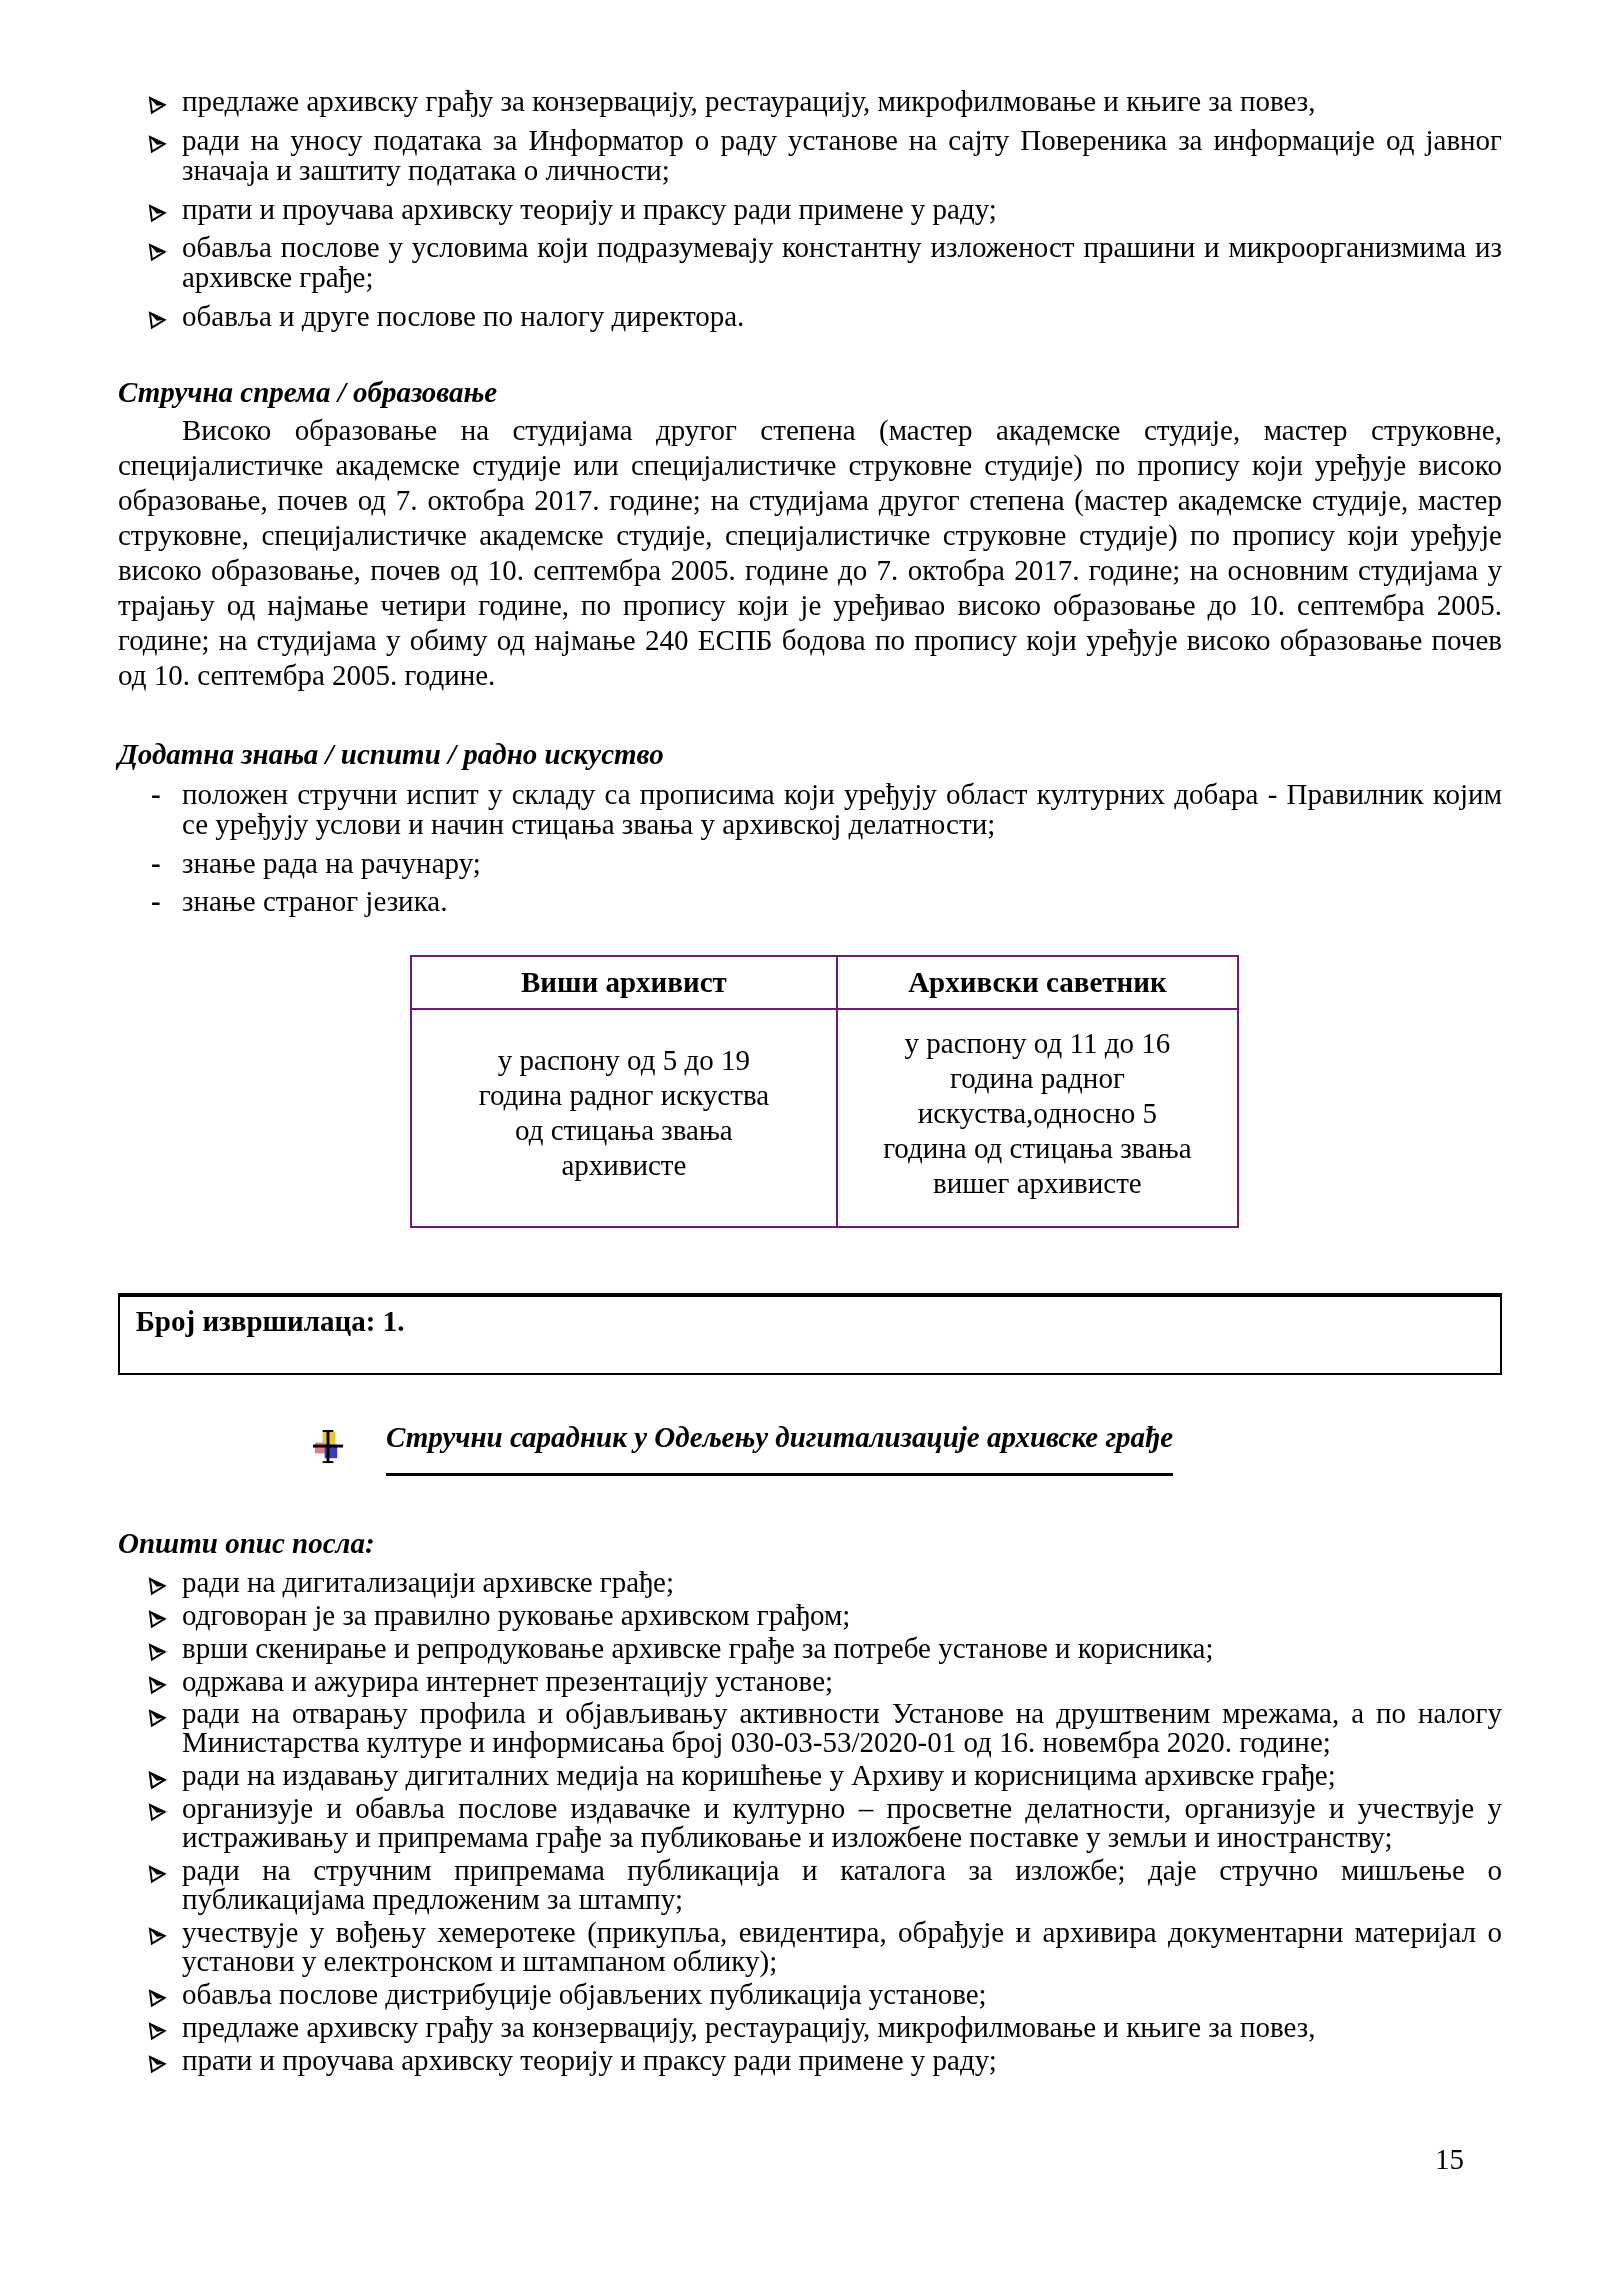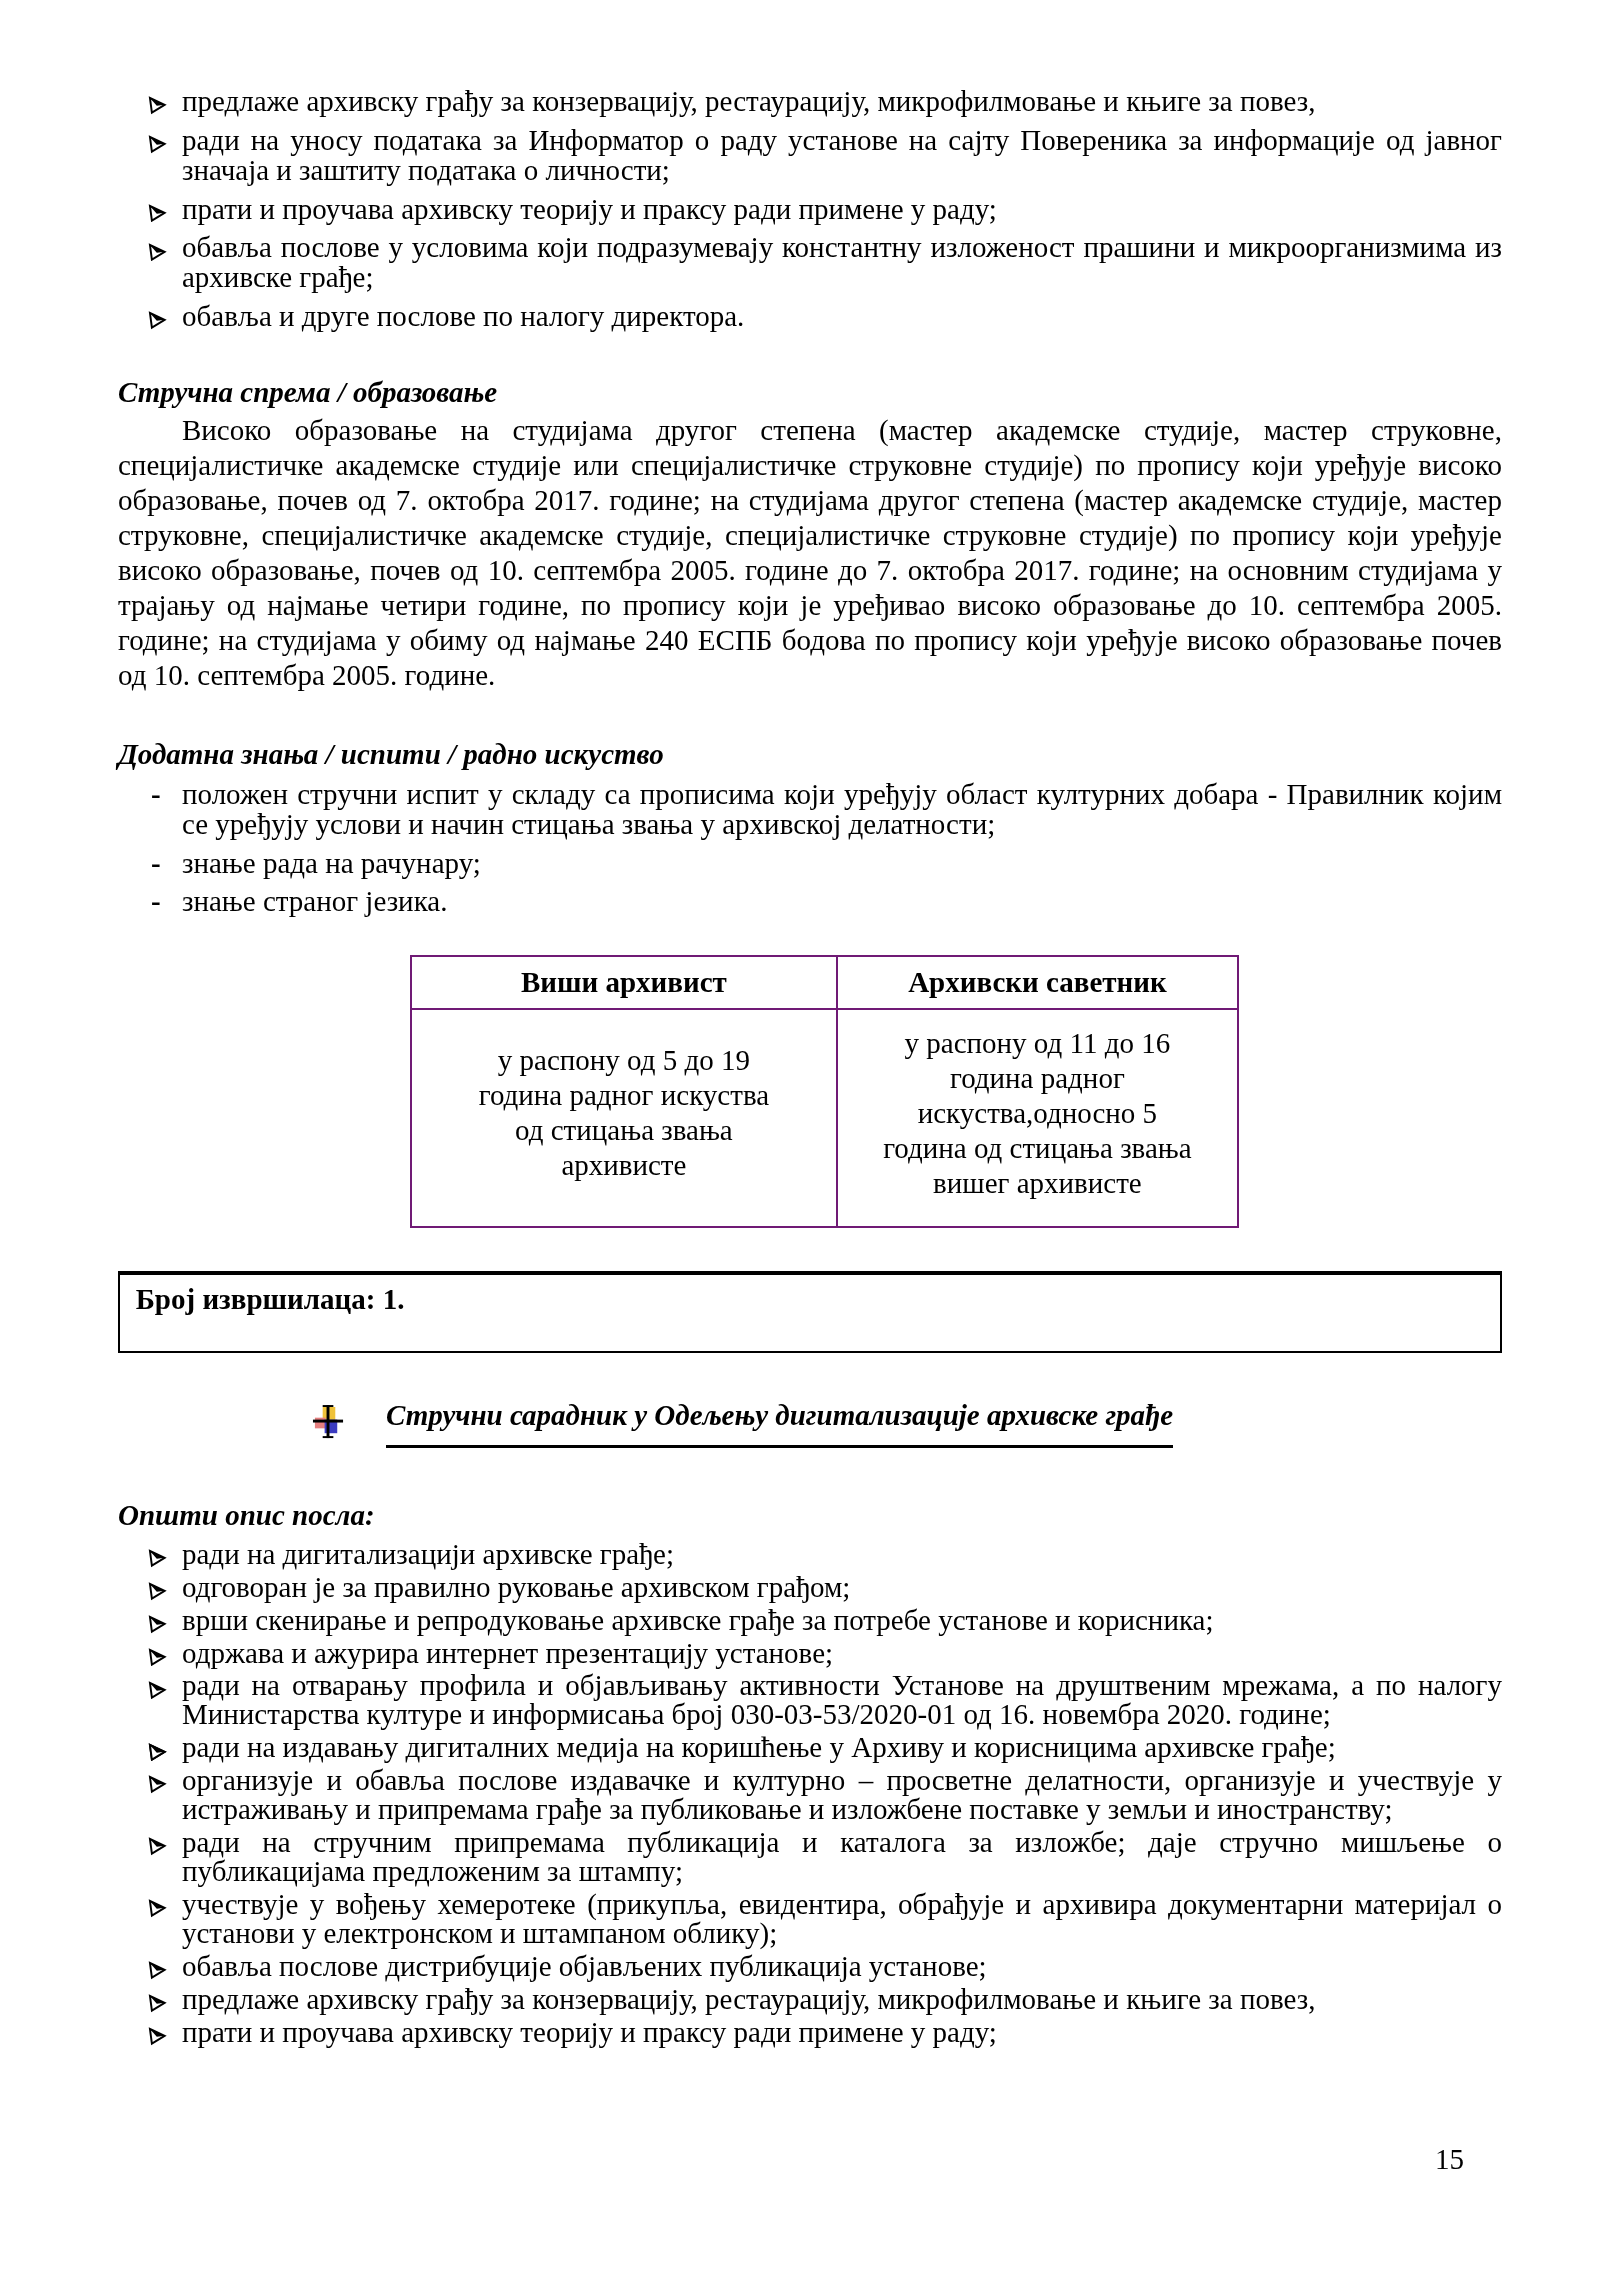--- a/index.html
+++ b/index.html
@@ -34,34 +34,34 @@
   table.ranks{border:2.9px solid #000;}
   table.ranks th{
     font-weight:bold;font-size:29px;padding:8.8px 5.9px;line-height:33px;
   }
   table.ranks td{
     white-space:pre-line;line-height:35px;padding:15.7px 23.5px 25.5px 23.5px;font-size:29px;
   }
   table.ranks th:first-child,table.ranks td:first-child{width:412px;}
 
   .executors-box{
-    margin-top:43px;
+    margin-top:65px;
     border:2px solid #000;border-top:4.9px solid #000;border-bottom:2.9px solid #000;
     padding:7.8px 15.7px 35px 15.7px;
     font-weight:bold;
   }
 
   .position-heading{
     margin:45px 0 0 194px;
     display:flex;align-items:center;gap:41px;
   }
   .plus-icon{width:33px;height:37px;flex:0 0 auto;}
   .position-title{
     font-weight:bold;font-style:italic;
-    border-bottom:3.9px solid #000;padding-bottom:12px;line-height:35px;
+    border-bottom:3.9px solid #000;padding-bottom:18px;line-height:35px;
   }
 
   .duties-title{margin-top:51px;}
   ul.duties{margin-top:7.8px;}
   ul.duties li{line-height:29px;margin-bottom:3.9px;}
 
   .page-number{position:absolute;right:157px;top:2143px;font-size:29px;}
 </style>
 </head>
 <body>

